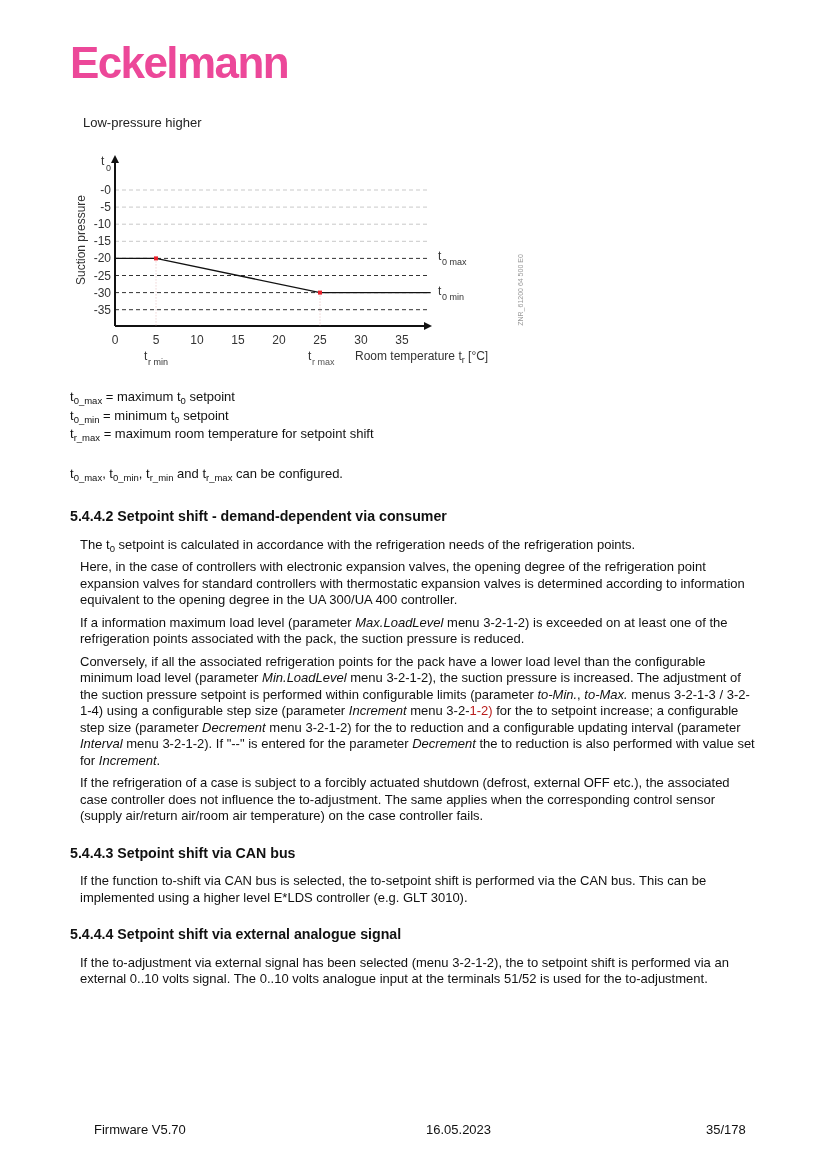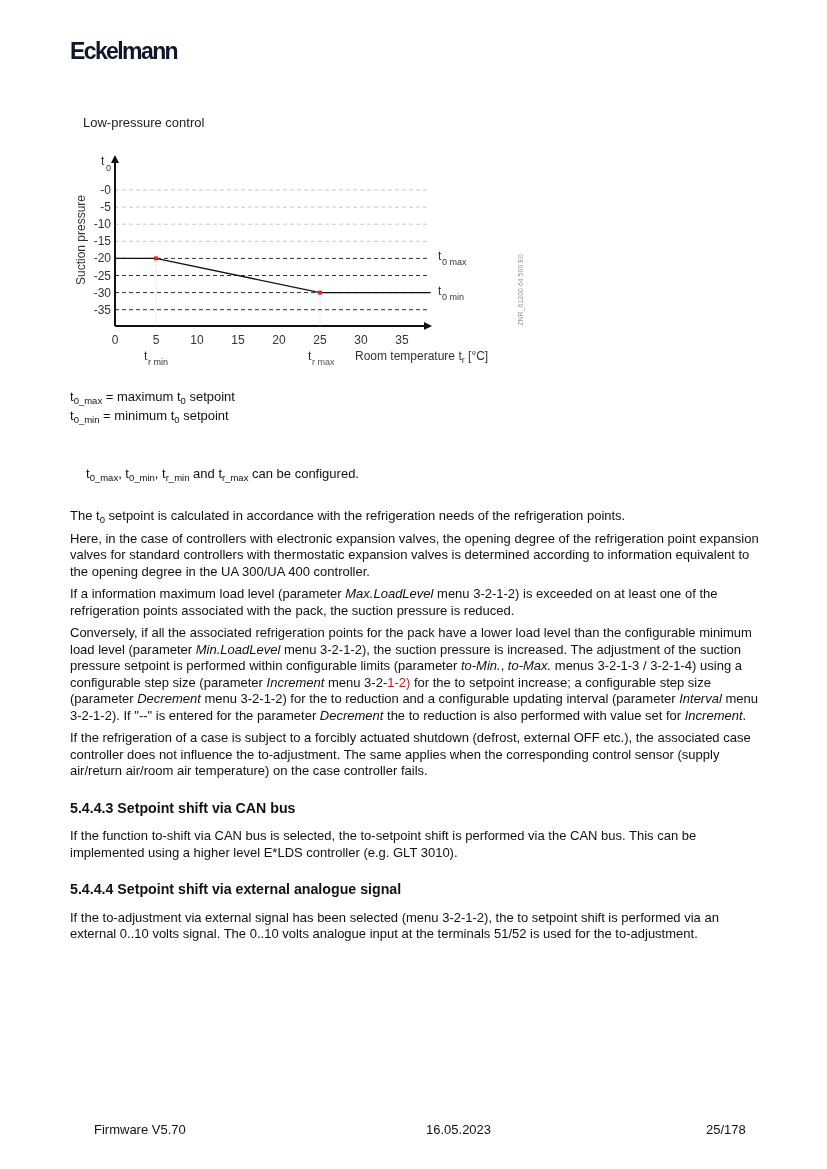--- a/index.html
+++ b/index.html
@@ -1,39 +1,39 @@
 <!DOCTYPE html>
 <html><head>
 <meta charset="utf-8">
 <style>
   html, body { margin: 0; padding: 0; background: #ffffff; }
   body { width: 827px; height: 1169px; position: relative; overflow: hidden;
          font-family: "Liberation Sans", sans-serif; color: #111; }
   .logo { position: absolute; left: 70px; top: 38px; font-family: "Liberation Sans", sans-serif;
-          font-weight: bold; font-size: 23px; color: #0f172a; letter-spacing: -1.6px; }
+          font-weight: bold; font-size: 44px; color: #ec4899; letter-spacing: -1.6px; }
   .fig-title { position: absolute; left: 83px; top: 115px; font-size: 13px; color: #222; }
   #chart { position: absolute; left: 0; top: 0; }
   .legend { position: absolute; left: 70px; top: 388px; font-size: 13px; line-height: 18.5px; }
   .legend sub { font-size: 9.5px; vertical-align: -3px; line-height: 0; }
-  .configured { position: absolute; left: 70px; top: 466px; font-size: 13px; margin-left: 16px; }
+  .configured { position: absolute; left: 70px; top: 466px; font-size: 13px; }
   .configured sub { font-size: 9.5px; vertical-align: -3px; line-height: 0; }
   .content { position: absolute; left: 70px; top: 508px; width: 690px; font-size: 13px; line-height: 16.5px; }
   .content h2 { font-size: 14.2px; font-weight: bold; margin: 0 0 12px 0; }
-  .content p { margin: 0 0 6px 0; }
+  .content p { margin: 0 0 6px 10px; }
   .content sub { font-size: 9.5px; vertical-align: -3px; line-height: 0; }
   .h3 { margin-top: 20px !important; }
   .blue { color: #b91c1c; }
   .footer { position: absolute; top: 1122px; font-size: 13px; }
   .f-left { left: 70px; margin-left: 24px; } .f-mid { left: 398px; margin-left: 28px; } .f-right { left: 706px; }
 </style>
 </head>
 <body>
 
 <div class="logo">Eckelmann</div>
-<div class="fig-title">Low-pressure control</div>
+<div class="fig-title">Low-pressure higher</div>
 
 <svg id="chart" width="827" height="380">
   <g id="grid">
       <line x1="115" y1="190" x2="428" y2="190" stroke="#c9c9c9" stroke-width="1" stroke-dasharray="4,3"></line>
       <line x1="115" y1="207.1" x2="428" y2="207.1" stroke="#c9c9c9" stroke-width="1" stroke-dasharray="4,3"></line>
       <line x1="115" y1="224.2" x2="428" y2="224.2" stroke="#c9c9c9" stroke-width="1" stroke-dasharray="4,3"></line>
       <line x1="115" y1="241.3" x2="428" y2="241.3" stroke="#c9c9c9" stroke-width="1" stroke-dasharray="4,3"></line>
       <line x1="115" y1="258.4" x2="428" y2="258.4" stroke="#333" stroke-width="1" stroke-dasharray="4,3"></line>
       <line x1="115" y1="275.5" x2="428" y2="275.5" stroke="#333" stroke-width="1" stroke-dasharray="4,3"></line>
       <line x1="115" y1="292.6" x2="428" y2="292.6" stroke="#333" stroke-width="1" stroke-dasharray="4,3"></line>
@@ -83,35 +83,37 @@
       <text x="312" y="365" font-family="Liberation Sans, sans-serif" font-size="9" fill="#555">r max</text>
     </g>
   <text id="ylabel" transform="translate(85,240) rotate(-90)" text-anchor="middle" font-family="Liberation Sans, sans-serif" font-size="12" fill="#333">Suction pressure</text>
   <text id="xlabel" x="355" y="360" font-family="Liberation Sans, sans-serif" font-size="12" fill="#333"><tspan>Room temperature t</tspan><tspan font-size="9" dy="3">r</tspan><tspan dy="-3"> [°C]</tspan></text>
   <text id="doccode" transform="translate(523,290) rotate(-90)" text-anchor="middle" font-family="Liberation Sans, sans-serif" font-size="7" fill="#999">ZNR_61200 64 500 E0</text>
 </svg>
 
 <div class="legend">
   <div><span>t</span><sub>0_max</sub><span> = maximum t</span><sub>0</sub><span> setpoint</span></div>
   <div><span>t</span><sub>0_min</sub><span> = minimum t</span><sub>0</sub><span> setpoint</span></div>
+  <div><span>t</span><sub>r_max</sub><span> = maximum room temperature for setpoint shift</span></div>
 </div>
 
 <div class="configured">
   <span>t</span><sub>0_max</sub><span>, t</span><sub>0_min</sub><span>, t</span><sub>r_min</sub><span> and t</span><sub>r_max</sub><span> can be configured.</span>
 </div>
 
 <div class="content">
+  <h2>5.4.4.2  Setpoint shift - demand-dependent via consumer</h2>
   <p><span>The t</span><sub>0</sub><span> setpoint is calculated in accordance with the refrigeration needs of the refrigeration points.</span></p>
   <p>Here, in the case of controllers with electronic expansion valves, the opening degree of the refrigeration point expansion valves for standard controllers with thermostatic expansion valves is determined according to information equivalent to the opening degree in the UA 300/UA 400 controller.</p>
   <p><span>If a information maximum load level (parameter </span><i>Max.LoadLevel</i><span> menu 3-2-1-2) is exceeded on at least one of the refrigeration points associated with the pack, the suction pressure is reduced.</span></p>
   <p><span>Conversely, if all the associated refrigeration points for the pack have a lower load level than the configurable minimum load level (parameter </span><i>Min.LoadLevel</i><span> menu 3-2-1-2), the suction pressure is increased. The adjustment of the suction pressure setpoint is performed within configurable limits (parameter </span><i>to-Min.</i><span>, </span><i>to-Max.</i><span> menus 3-2-1-3 / 3-2-1-4) using a configurable step size (parameter </span><i>Increment</i><span> menu 3-2-</span><span class="blue">1-2)</span><span> for the to setpoint increase; a configurable step size (parameter </span><i>Decrement</i><span> menu 3-2-1-2) for the to reduction and a configurable updating interval (parameter </span><i>Interval</i><span> menu 3-2-1-2). If "--" is entered for the parameter </span><i>Decrement</i><span> the to reduction is also performed with value set for </span><i>Increment</i><span>.</span></p>
   <p>If the refrigeration of a case is subject to a forcibly actuated shutdown (defrost, external OFF etc.), the associated case controller does not influence the to-adjustment. The same applies when the corresponding control sensor (supply air/return air/room air temperature) on the case controller fails.</p>
 
   <h2 class="h3" style="margin-top:22px">5.4.4.3  Setpoint shift via CAN bus</h2>
   <p>If the function to-shift via CAN bus is selected, the to-setpoint shift is performed via the CAN bus. This can be implemented using a higher level E*LDS controller (e.g. GLT 3010).</p>
 
   <h2 class="h3" style="margin-top:22px">5.4.4.4  Setpoint shift via external analogue signal</h2>
   <p>If the to-adjustment via external signal has been selected (menu 3-2-1-2), the to setpoint shift is performed via an external 0..10 volts signal. The 0..10 volts analogue input at the terminals 51/52 is used for the to-adjustment.</p>
 </div>
 
 <div class="footer f-left">Firmware V5.70</div>
 <div class="footer f-mid">16.05.2023</div>
-<div class="footer f-right">25/178</div>
+<div class="footer f-right">35/178</div>
 
 </body></html>

